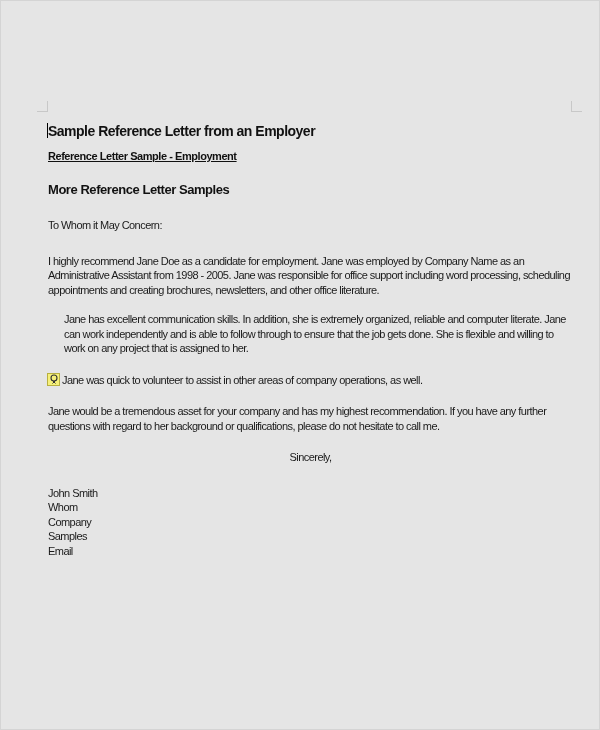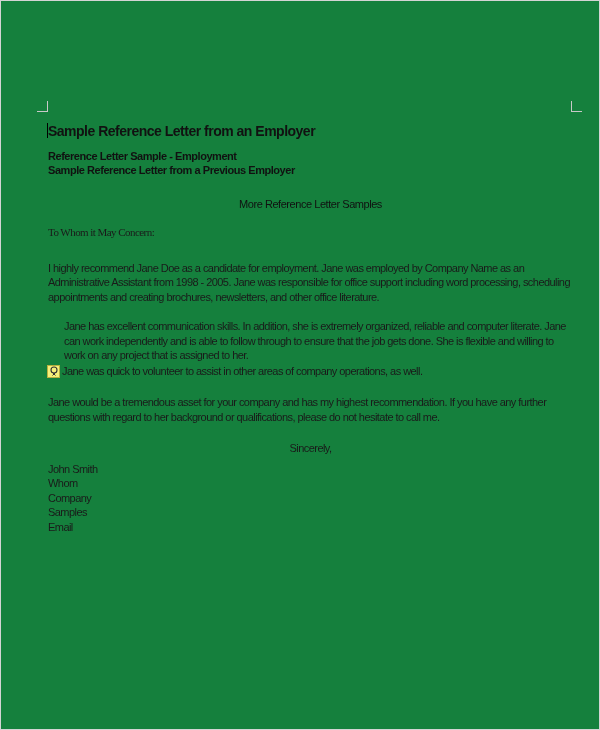--- a/index.html
+++ b/index.html
@@ -14,21 +14,21 @@
       overflow: hidden;
       font-family: "Liberation Sans", sans-serif;
       color: #1a1a1a;
     }
     .page {
       position: absolute;
       left: 0; top: 0;
       width: 598px;
       height: 728px;
       border: 1px solid #d4d4d4;
-      background: #15803d;
+      background: #e5e5e5;
     }
     .margin-mark {
       position: absolute;
       width: 10px;
       height: 10px;
       border-color: #c8c8c8;
       border-style: solid;
     }
     .margin-mark.tl {
       left: 36px; top: 100px;
@@ -65,44 +65,44 @@
     .subtitle-block {
       margin-top: 9px;
     }
     .subtitle {
       font-size: 11px;
       font-weight: bold;
       letter-spacing: -0.45px;
       line-height: 14px;
       color: #111;
       margin: 0;
+      text-decoration: underline;
     }
     .more-link {
-      font-size: 11px;
-      font-weight: normal;
+      font-size: 13px;
+      font-weight: bold;
       letter-spacing: -0.45px;
       line-height: 14px;
       color: #111;
       margin-top: 20px;
-      text-align: center;
     }
     .body-text {
       font-size: 11px;
       letter-spacing: -0.55px;
       line-height: 14.5px;
       color: #1a1a1a;
       margin: 0;
     }
-    .salutation { margin-top: 14px; font-family: Liberation Serif, serif; }
+    .salutation { margin-top: 21px; }
     .p1 { margin-top: 21px; }
     .p2 { margin-top: 15px; margin-left: 16px; }
-    .p3 { margin-top: 1px; display: flex; align-items: flex-end; }
+    .p3 { margin-top: 17px; display: flex; align-items: flex-start; }
     .p4 { margin-top: 17px; }
     .closing { margin-top: 17px; text-align: center; }
-    .signature { margin-top: 6px; }
+    .signature { margin-top: 21px; }
     .signature div {
       font-size: 11px;
       letter-spacing: -0.55px;
       line-height: 14.5px;
     }
     .comment-icon {
       display: inline-block;
       width: 13px;
       height: 13px;
       background: #f6f07a;
@@ -125,21 +125,20 @@
   <div class="margin-mark tr"></div>
 
   <div class="content">
     <h1 class="title">
       <span class="caret"></span>
       <span>Sample Reference Letter from an Employer</span>
     </h1>
 
     <div class="subtitle-block">
       <p class="subtitle">Reference Letter Sample - Employment</p>
-      <p class="subtitle">Sample Reference Letter from a Previous Employer</p>
     </div>
 
     <div class="more-link">More Reference Letter Samples</div>
 
     <p class="body-text salutation">To Whom it May Concern:</p>
 
     <p class="body-text p1">I highly recommend Jane Doe as a candidate for employment. Jane was employed by Company Name as an Administrative Assistant from 1998 - 2005. Jane was responsible for office support including word processing, scheduling appointments and creating brochures, newsletters, and other office literature.</p>
 
     <p class="body-text p2">Jane has excellent communication skills. In addition, she is extremely organized, reliable and computer literate. Jane can work independently and is able to follow through to ensure that the job gets done. She is flexible and willing to work on any project that is assigned to her.</p>
 

